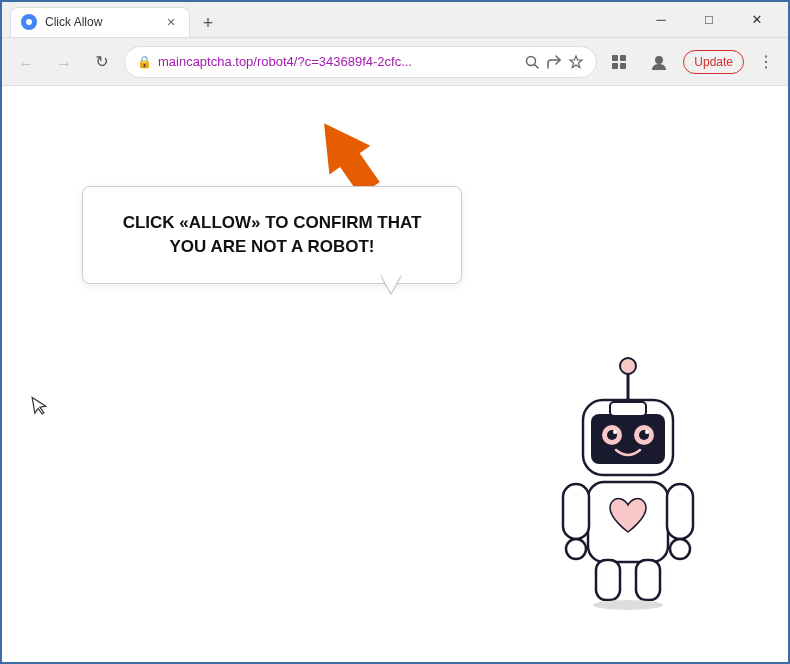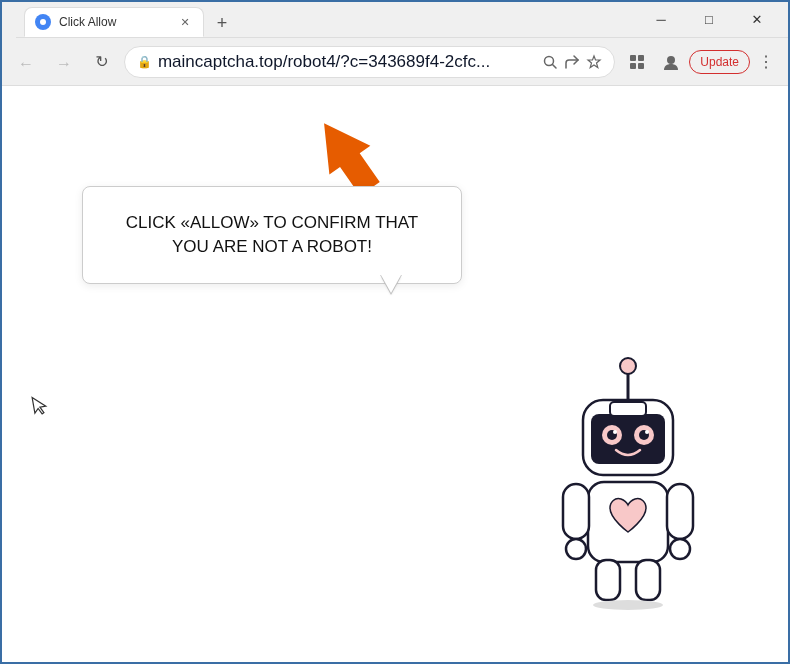--- a/index.html
+++ b/index.html
@@ -24,21 +24,20 @@
 
     
     .title-bar {
       height: 36px;
       background: #f0f0f0;
       display: flex;
       align-items: center;
       padding: 0 8px;
       gap: 8px;
       border-bottom: 1px solid #ddd;
-      margin-left: 14px;
     }
 
     .tab-area {
       display: flex;
       align-items: flex-end;
       flex: 1;
       height: 100%;
     }
 
     .tab-active {
@@ -159,31 +158,31 @@
       gap: 6px;
     }
 
     .lock-icon {
       font-size: 12px;
       color: #333;
     }
 
     .url-text {
       flex: 1;
-      font-size: 17px;
-      color: #0f172a;
+      font-size: 13px;
+      color: #a21caf;
       white-space: nowrap;
       overflow: hidden;
       text-overflow: ellipsis;
     }
 
     .toolbar-right {
       display: flex;
       align-items: center;
-      gap: 2px;
+      gap: 8px;
     }
 
     .update-btn {
       border: 1px solid #d32f2f;
       border-radius: 12px;
       padding: 4px 10px;
       font-size: 12px;
       color: #d32f2f;
       cursor: pointer;
       font-weight: 500;
@@ -247,21 +246,21 @@
       position: absolute;
       bottom: -23px;
       right: 59px;
       border: 11px solid transparent;
       border-top-color: #ccc;
       border-top-width: 20px;
     }
 
     .bubble-text {
       font-size: 17px;
-      font-weight: 400;
+      font-weight: 700;
       color: #111;
       text-align: center;
       line-height: 1.4;
     }
 
     
     .robot-container {
       position: absolute;
       bottom: 60px;
       right: 60px;

